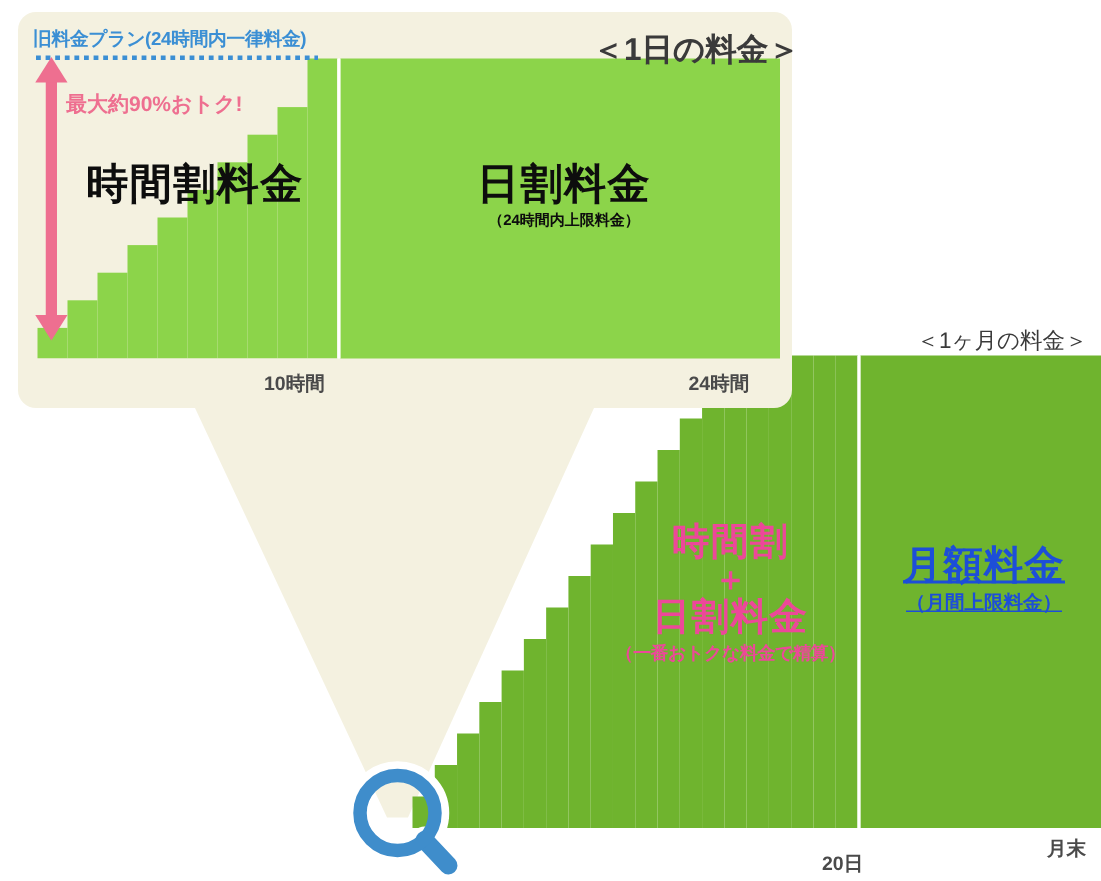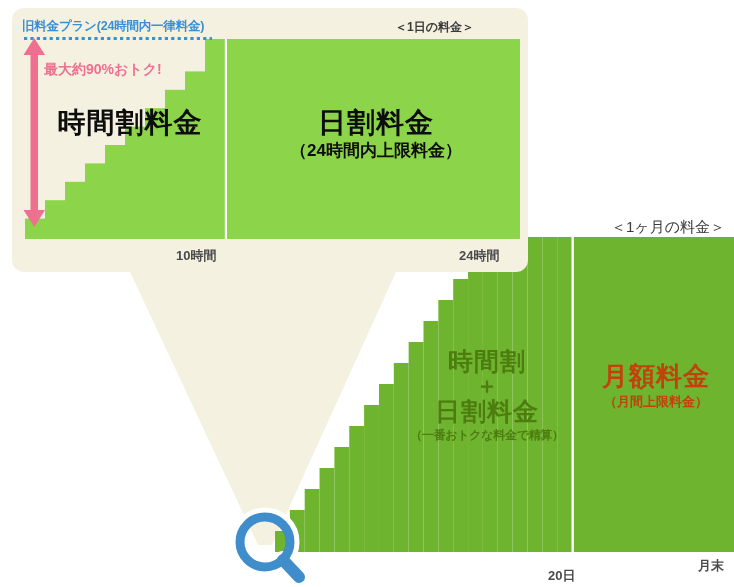--- a/index.html
+++ b/index.html
@@ -14,48 +14,48 @@
   
   .lbl{position:absolute;white-space:nowrap;}
 
   .old-plan-label{
     left:22px;top:18px;font-size:12.5px;font-weight:bold;color:#3B8FD4;letter-spacing:-0.2px;
   }
   .save-label{
     left:44px;top:61px;font-size:14px;font-weight:bold;color:#EE6F90;letter-spacing:0px;
   }
   .day-head{
-    left:395px;top:19px;width:120px;font-size:12px;font-weight:bold;color:#3A3A3A;
+    left:395px;top:19px;width:120px;text-align:right;font-size:21px;font-weight:bold;color:#3A3A3A;
   }
   .month-head{
     left:595px;top:218px;width:130px;text-align:right;font-size:15px;font-weight:normal;color:#3A3A3A;
   }
 
   .blk{position:absolute;text-align:center;white-space:nowrap;}
   .blk .big{font-weight:bold;line-height:1.04;}
   .blk .sub{font-weight:bold;line-height:1.1;}
 
   
   .hourly-block{left:30px;top:108px;width:200px;color:#0d0d0d;}
   .hourly-block .big{font-size:28px;letter-spacing:1px;}
   .hourly-block .sub{font-size:13.5px;margin-top:5px;}
 
   
   .daily-block{left:232px;top:108px;width:288px;color:#0d0d0d;}
   .daily-block .big{font-size:28px;letter-spacing:1px;}
-  .daily-block .sub{font-size:17px;margin-top:5px;}
+  .daily-block .sub{font-size:10px;margin-top:5px;}
 
   
-  .combo-block{left:398px;top:348px;width:178px;color:#4d7c0f;}
+  .combo-block{left:398px;top:348px;width:178px;color:#ec4899;}
   .combo-block .big{font-size:25px;letter-spacing:1px;}
   .combo-block .plus{font-size:22px;font-weight:bold;line-height:1;margin:1px 0 1px 0;}
   .combo-block .sub{font-size:12px;margin-top:5px;letter-spacing:-0.3px;}
 
   
-  .monthly-block{left:578px;top:363px;width:156px;color:#c2410c;}
+  .monthly-block{left:578px;top:363px;width:156px;color:#1d4ed8;text-decoration:underline;}
   .monthly-block .big{font-size:26px;letter-spacing:1px;}
   .monthly-block .sub{font-size:13px;margin-top:5px;}
 
   
   .tick{position:absolute;font-size:13px;font-weight:bold;color:#4a4a4a;white-space:nowrap;}
   .tick-10h{left:176px;top:247px;}
   .tick-24h{left:459px;top:247px;}
   .tick-20d{left:548px;top:567px;}
   .tick-eom{left:698px;top:557px;}
 </style>

